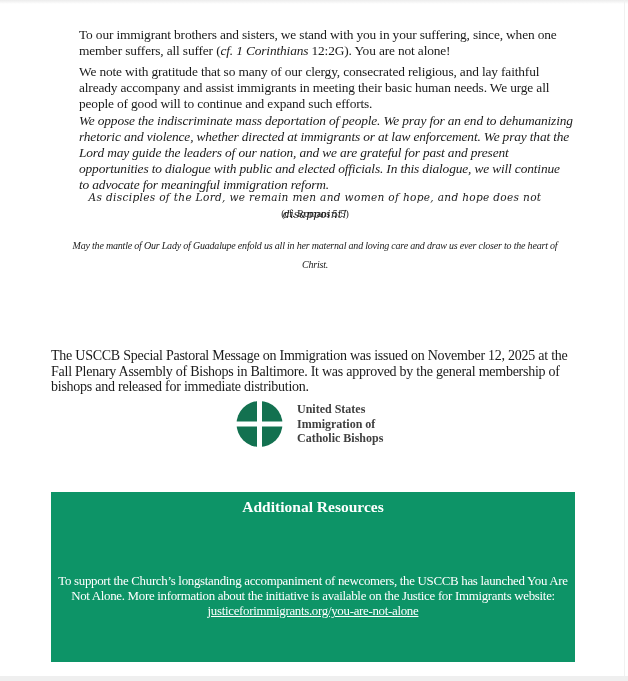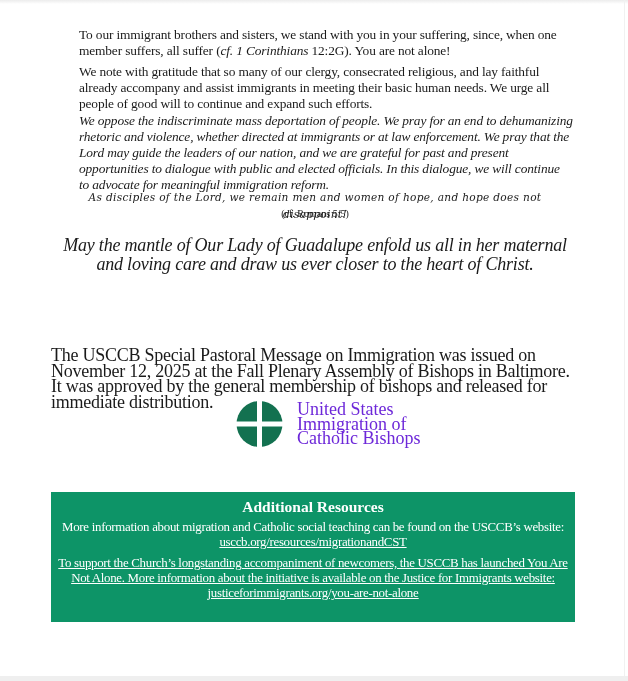--- a/index.html
+++ b/index.html
@@ -55,59 +55,60 @@
       font-family: "DejaVu Serif", serif;
       font-size: 10.6px;
     }
     #motto-cite {
       top: 206px;
       font-size: 10px;
       line-height: 16px;
     }
     #prayer {
       top: 236px;
-      font-size: 18px;
+      font-size: 10px;
       line-height: 19px;
       font-style: italic;
       letter-spacing: -0.2px;
     }
     #footnote {
       position: absolute;
       left: 51px;
       top: 348px;
       width: 530px;
-      font-size: 18px;
+      font-size: 14px;
       line-height: 15.5px;
       letter-spacing: -0.25px;
       margin: 0;
     }
     #logo {
       position: absolute;
       left: 236px;
       top: 400px;
       width: 160px;
       height: 50px;
     }
     #logo svg { position: absolute; left: 0; top: 0; }
     #logo-text {
       position: absolute;
       left: 61px;
       top: 2px;
-      font-size: 18px;
+      font-size: 12px;
       line-height: 14.5px;
-      color: #6d28d9;
+      color: #404040;
       white-space: nowrap;
+      font-weight: bold;
     }
     #logo-text span { display: block; }
     #resources {
       position: absolute;
       left: 51px;
       top: 492px;
       width: 524px;
-      height: 130px;
+      height: 170px;
       background: #0d9467;
       color: #ffffff;
       text-align: center;
     }
     #resources-title {
       position: absolute;
       left: 0; top: 5px; width: 100%;
       font-size: 15.5px;
       font-weight: bold;
       line-height: 20px;
@@ -116,21 +117,21 @@
     .res-p {
       position: absolute;
       left: 6px;
       width: 512px;
       font-size: 12.9px;
       line-height: 15px;
       margin: 0;
       letter-spacing: -0.3px;
     }
     #res1 { top: 28px; }
-    #res2 { top: 64px; text-decoration: underline; }
+    #res2 { top: 82px; }
     #res3 { top: 135px; }
     .res-link {
       color: #ffffff;
       text-decoration: underline;
       cursor: pointer;
     }
   </style>
 </head>
 <body>
 
@@ -159,24 +160,20 @@
   <div id="logo-text">
     <span>United States</span>
     <span>Immigration of</span>
     <span>Catholic Bishops</span>
   </div>
 </div>
 
 <div id="resources">
   <h2 id="resources-title">Additional Resources</h2>
 
-  <p id="res1" class="res-p">
-    <span>More information about migration and Catholic social teaching can be found on the USCCB’s website:</span><br>
-    <a class="res-link">usccb.org/resources/migrationandCST</a>
-  </p>
 
   <p id="res2" class="res-p">
     <span>To support the Church’s longstanding accompaniment of newcomers, the USCCB has launched You Are Not Alone. More information about the initiative is available on the Justice for Immigrants website:</span><br>
     <a class="res-link">justiceforimmigrants.org/you-are-not-alone</a>
   </p>
 
 </div>
 
 <div class="bottom-shade"></div>
 

